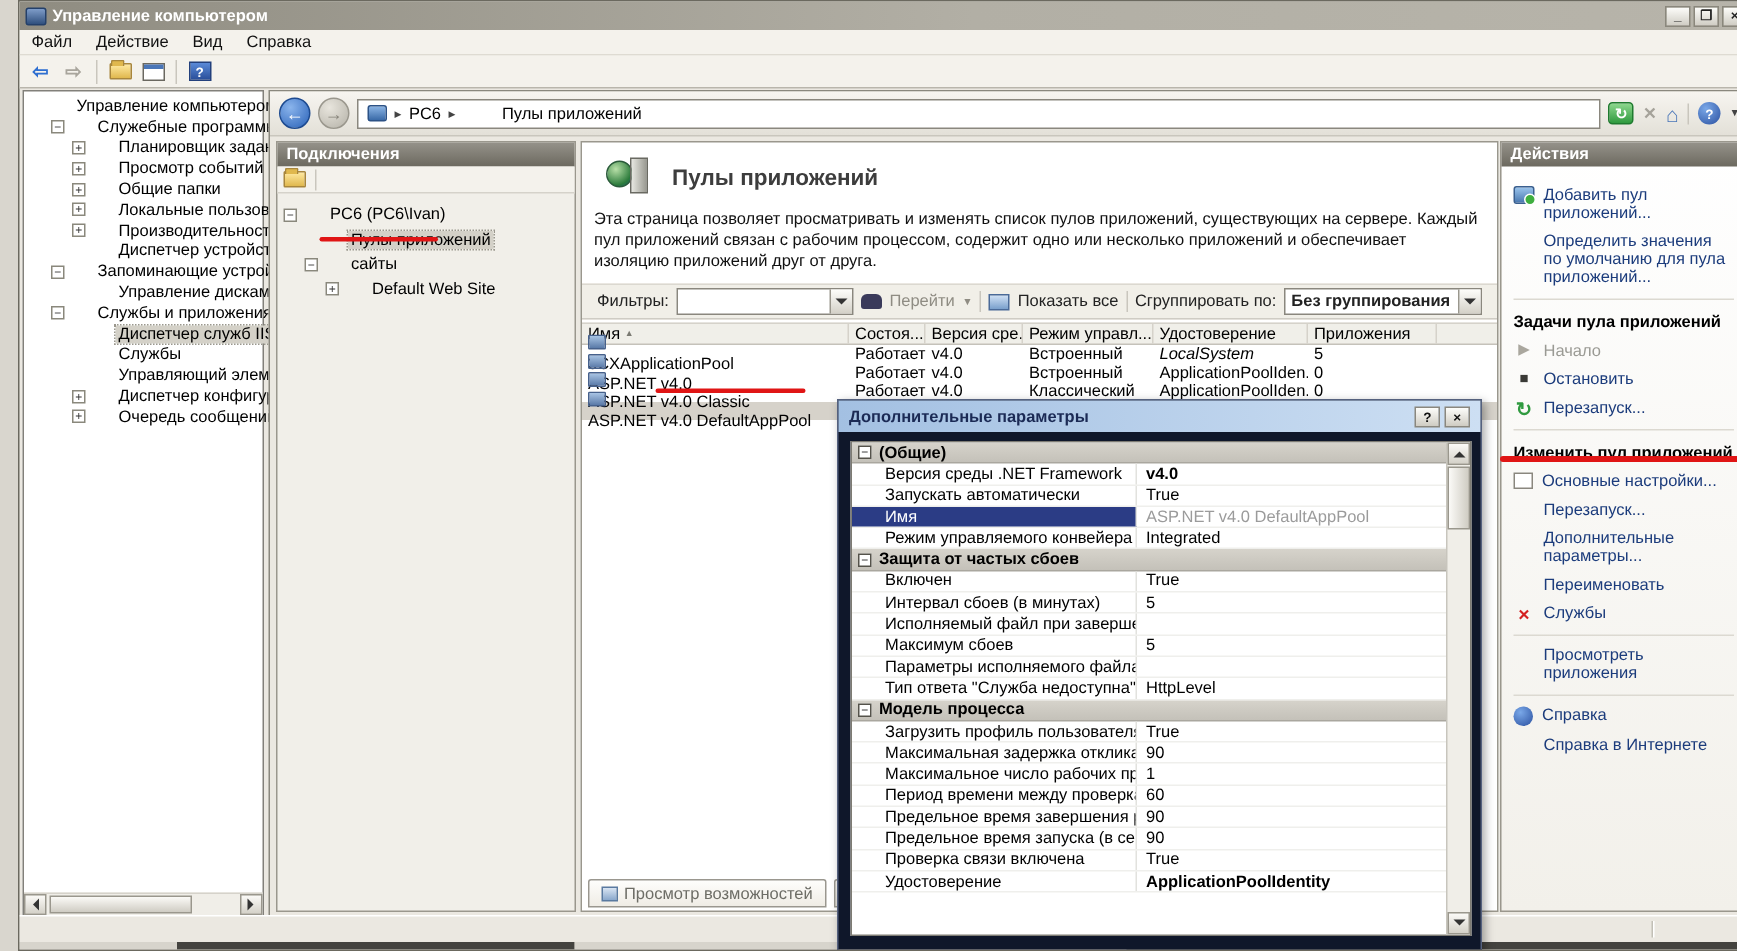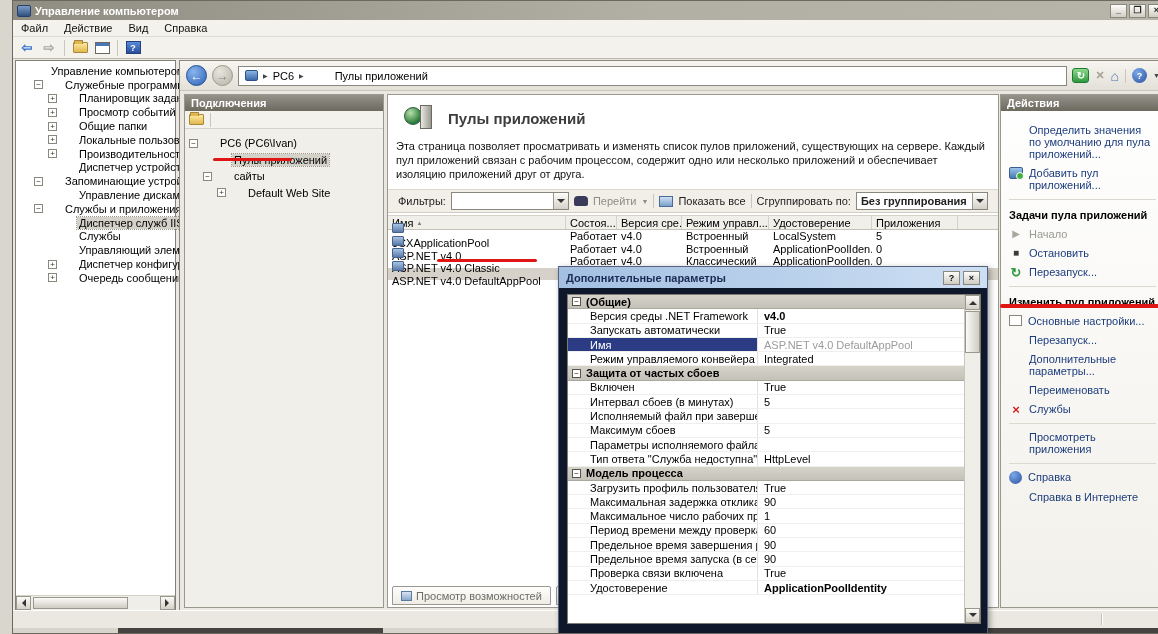--- a/index.html
+++ b/index.html
@@ -435,21 +435,21 @@
               </span>
               <span class="td" style="width: 51px;">
                 <span>Работает</span>
               </span>
               <span class="td" style="width: 65px;">
                 <span>v4.0</span>
               </span>
               <span class="td" style="width: 87px;">
                 <span>Встроенный</span>
               </span>
-              <span class="td" style="width: 103px;">
+              <span class="td" style="width: 103px; font-style: italic;">
                 <span>LocalSystem</span>
               </span>
               <span class="td" style="width: 86px;">
                 <span>5</span>
               </span>
             </div>
             <div class="tblrow">
               <span class="td" style="width: 178px;">
                 <span class="pool-ico"></span>
                 <span>ASP.NET v4.0</span>
@@ -524,26 +524,26 @@
             <span class="tabico"></span>
             <span>Прос</span>
           </span>
         </div>
     </div>
 
     <div class="act-panel">
       <div class="hdrbar">Действия</div>
       <div class="act-list" id="act-list">
           <div class="act-row">
+            <span class="aicon ai-add"></span>
+            <span class="act-link">Добавить пул приложений...</span>
+          </div>
+          <div class="act-row">
             <span class="aicon"></span>
             <span class="act-link">Определить значения по умолчанию для пула приложений...</span>
-          </div>
-          <div class="act-row">
-            <span class="aicon ai-add"></span>
-            <span class="act-link">Добавить пул приложений...</span>
           </div>
           <div class="act-sep"></div>
           <div class="act-hdr">Задачи пула приложений</div>
           <div class="act-row">
             <span class="aicon ai-play">▶</span>
             <span class="act-link dis">Начало</span>
           </div>
           <div class="act-row">
             <span class="aicon ai-stop">■</span>
             <span class="act-link">Остановить</span>

